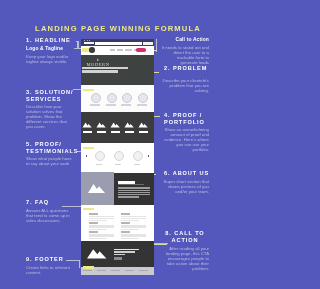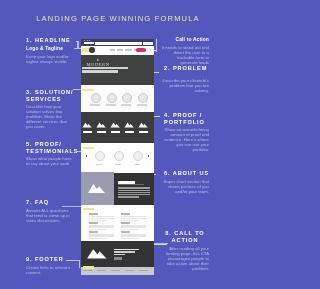--- a/index.html
+++ b/index.html
@@ -1,17 +1,17 @@
 <!DOCTYPE html>
 <html><head>
 <meta charset="utf-8">
 <style>
   html,body{margin:0;padding:0;}
   body{width:236px;height:289px;background:#5457bb;font-family:"Liberation Sans",sans-serif;overflow:hidden;position:relative;}
-  .title{position:absolute;left:0;top:14px;width:236px;text-align:center;color:#ece98a;font-size:7.6px;font-weight:normal;letter-spacing:1.15px;}
+  .title{position:absolute;left:0;top:24px;width:236px;text-align:center;color:#ece98a;font-size:7.6px;font-weight:bold;letter-spacing:1.15px;}
 
   .blk{position:absolute;}
   .h{color:#ffffff;font-weight:bold;font-size:5.6px;letter-spacing:0.9px;line-height:7.4px;white-space:pre-line;}
   .sub{color:#ffffff;font-weight:bold;font-size:4.9px;letter-spacing:.15px;}
   .b{color:#bcbee4;font-size:4.3px;line-height:5.05px;}
 
   .L{left:26px;width:54px;text-align:left;}
   .R{left:161px;width:48px;text-align:right;}
   .Rh{left:164px;width:60px;text-align:left;}
 

